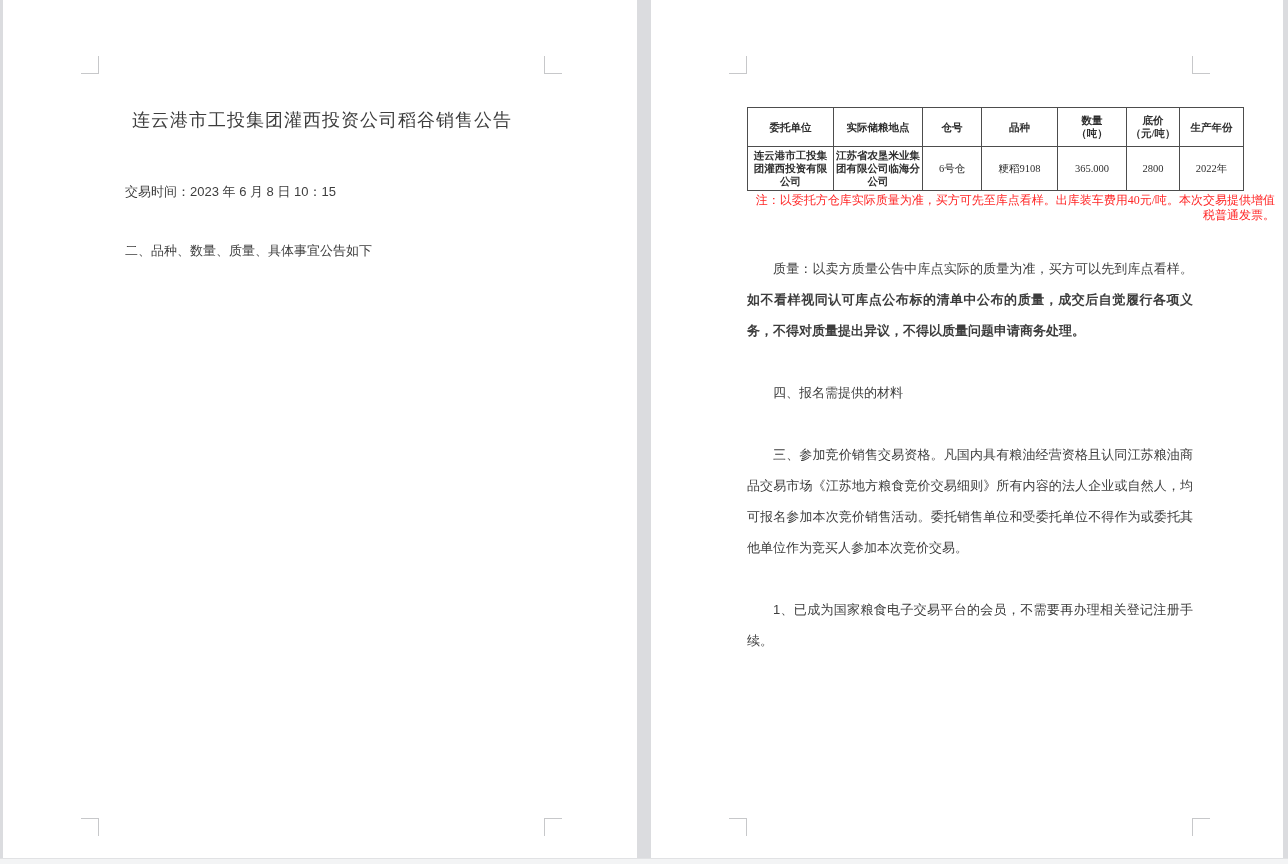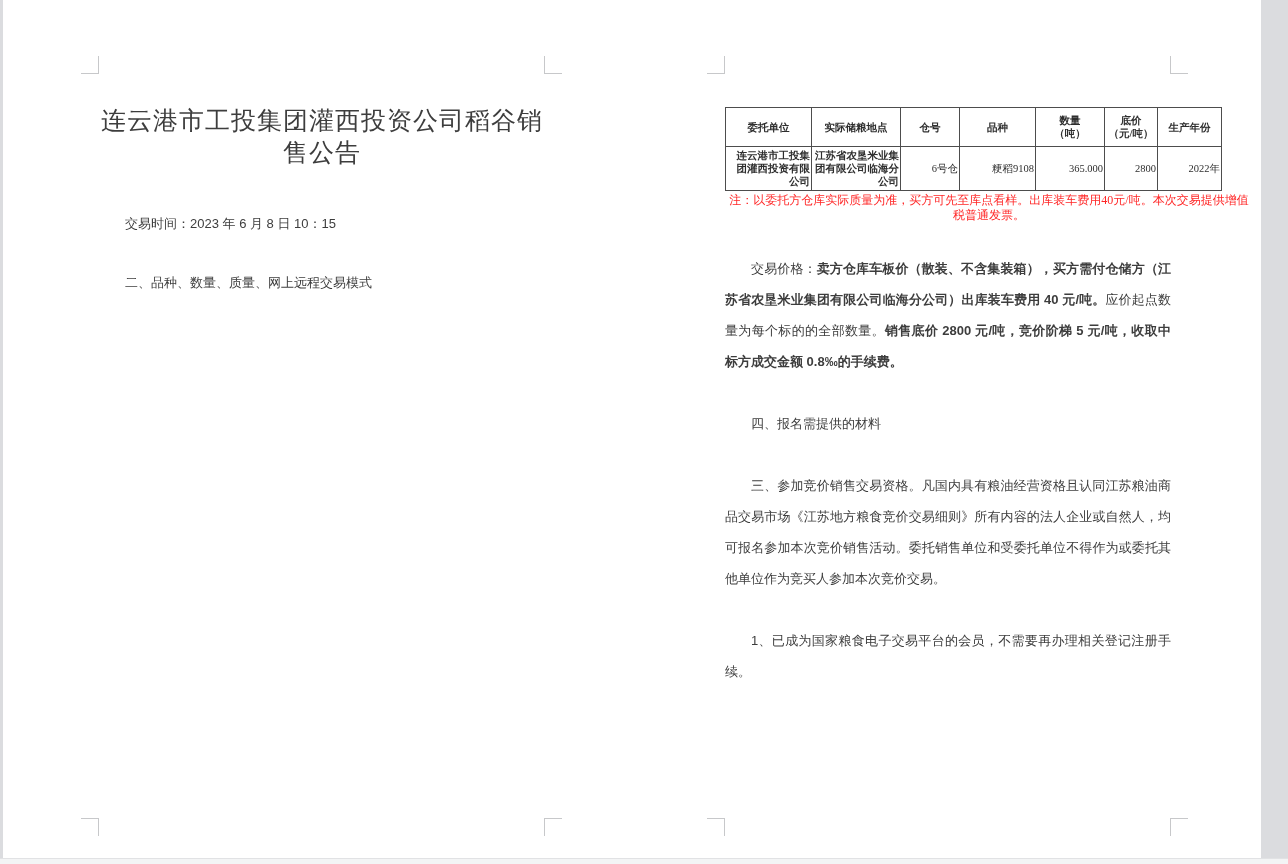--- a/index.html
+++ b/index.html
@@ -5,77 +5,77 @@
   html,body{margin:0;padding:0;}
   body{
     width:1288px;height:864px;position:relative;overflow:hidden;
     background:#dbdcdf;
     font-family:"Liberation Sans", sans-serif;
   }
   .page{
     position:absolute;top:0;height:858px;background:#ffffff;
   }
   .page-left{left:3px;width:634px;}
-  .page-right{left:629px;width:632px;}
+  .page-right{left:651px;width:632px;}
   
   .mark{position:absolute;width:17px;height:17px;pointer-events:none;}
   .mark.tl{left:78px;top:56px;border-right:1px solid #c7c8ca;border-bottom:1px solid #c7c8ca;}
   .mark.tr{left:541px;top:56px;border-left:1px solid #c7c8ca;border-bottom:1px solid #c7c8ca;}
   .mark.bl{left:78px;top:818px;border-right:1px solid #c7c8ca;border-top:1px solid #c7c8ca;}
   .mark.br{left:541px;top:818px;border-left:1px solid #c7c8ca;border-top:1px solid #c7c8ca;}
 
   .content{
     position:absolute;left:96px;top:0;width:446px;
     color:#3d3d3d;font-size:13px;line-height:31px;text-align:justify;
   }
   .content p{margin:0 0 28px 0;text-indent:26px;}
   .page-right .content p{margin-bottom:31px;}
   .doc-title{
-    font-size:25px;font-weight:400;color:#3d3d3d;text-align:center;
+    font-size:18px;font-weight:400;color:#3d3d3d;text-align:center;
     text-indent:0;line-height:32px;margin:104px 0 40px 0;letter-spacing:1px;
   }
   b{font-weight:700;}
   .red{color:#ff0000;}
 
   table.cargo{
     border-collapse:collapse;table-layout:fixed;width:496px;
     margin:107px 0 2px 0;
     font-family:"Liberation Serif", serif;color:#2e2e2e;
   }
   table.cargo th, table.cargo td{
     border:1px solid #4d4d4d;text-align:center;vertical-align:middle;
     font-size:10.5px;line-height:13px;padding:2px 1px;overflow:hidden;
   }
   table.cargo th{font-weight:700;height:34px;}
-  table.cargo td{height:25px;text-align:right;}
+  table.cargo td{height:25px;}
   table.cargo td.c0, table.cargo td.c1{font-weight:700;}
 
   .note{
     font-family:"Liberation Serif", serif;
     font-size:12px;line-height:15px;color:#ff2626;
-    width:528px;text-indent:0 !important;text-align:center;
+    width:528px;text-indent:0 !important;text-align:right;
     margin:0 0 30px 0 !important;
   }
   .bottom-strip{
     position:absolute;left:0;top:858px;width:1288px;height:6px;
     background:#f3f4f5;border-top:1px solid #e1e2e4;
   }
 </style>
 </head>
 <body>
 
 <div class="page page-left">
   <div class="mark tl"></div>
   <div class="mark tr"></div>
   <div class="mark bl"></div>
   <div class="mark br"></div>
   <div class="content">
     <div class="doc-title">连云港市工投集团灌西投资公司稻谷销售公告</div>
     <p>交易时间：2023 年 6 月 8 日 10：15</p>
-    <p>二、品种、数量、质量、网上远程交易模式</p>
+    <p>二、品种、数量、质量、具体事宜公告如下</p>
   </div>
 </div>
 
 <div class="page page-right">
   <div class="mark tl"></div>
   <div class="mark tr"></div>
   <div class="mark bl"></div>
   <div class="mark br"></div>
   <div class="content">
     <table class="cargo">
@@ -105,20 +105,20 @@
             <td class="c1">江苏省农垦米业集团有限公司临海分公司</td>
             <td class="c2">6号仓</td>
             <td class="c3">粳稻9108</td>
             <td class="c4">365.000</td>
             <td class="c5">2800</td>
             <td class="c6">2022年</td>
           </tr>
         </tbody>
       </table>
     <p class="note">注：以委托方仓库实际质量为准，买方可先至库点看样。出库装车费用40元/吨。本次交易提供增值税普通发票。</p>
-    <p><span>交易价格：</span><b>卖方仓库车板价（散装、不含集装箱），买方需付仓储方（江苏省农垦米业集团有限公司临海分公司）出库装车费用 40 元/吨。</b><span>应价起点数量为每个标的的全部数量。</span><b>销售底价 2800 元/吨，竞价阶梯 5 元/吨，收取中标方成交金额 0.8‰的手续费。</b></p>
+    <p><span>质量：以卖方质量公告中库点实际的质量为准，买方可以先到库点看样。</span><b>如不看样视同认可库点公布标的清单中公布的质量，成交后自觉履行各项义务，不得对质量提出异议，不得以质量问题申请商务处理。</b></p>
     <p>四、报名需提供的材料</p>
     <p>三、参加竞价销售交易资格。凡国内具有粮油经营资格且认同江苏粮油商品交易市场《江苏地方粮食竞价交易细则》所有内容的法人企业或自然人，均可报名参加本次竞价销售活动。委托销售单位和受委托单位不得作为或委托其他单位作为竞买人参加本次竞价交易。</p>
     <p>1、已成为国家粮食电子交易平台的会员，不需要再办理相关登记注册手续。</p>
   </div>
 </div>
 
 <div class="bottom-strip"></div>
 
 </body></html>

